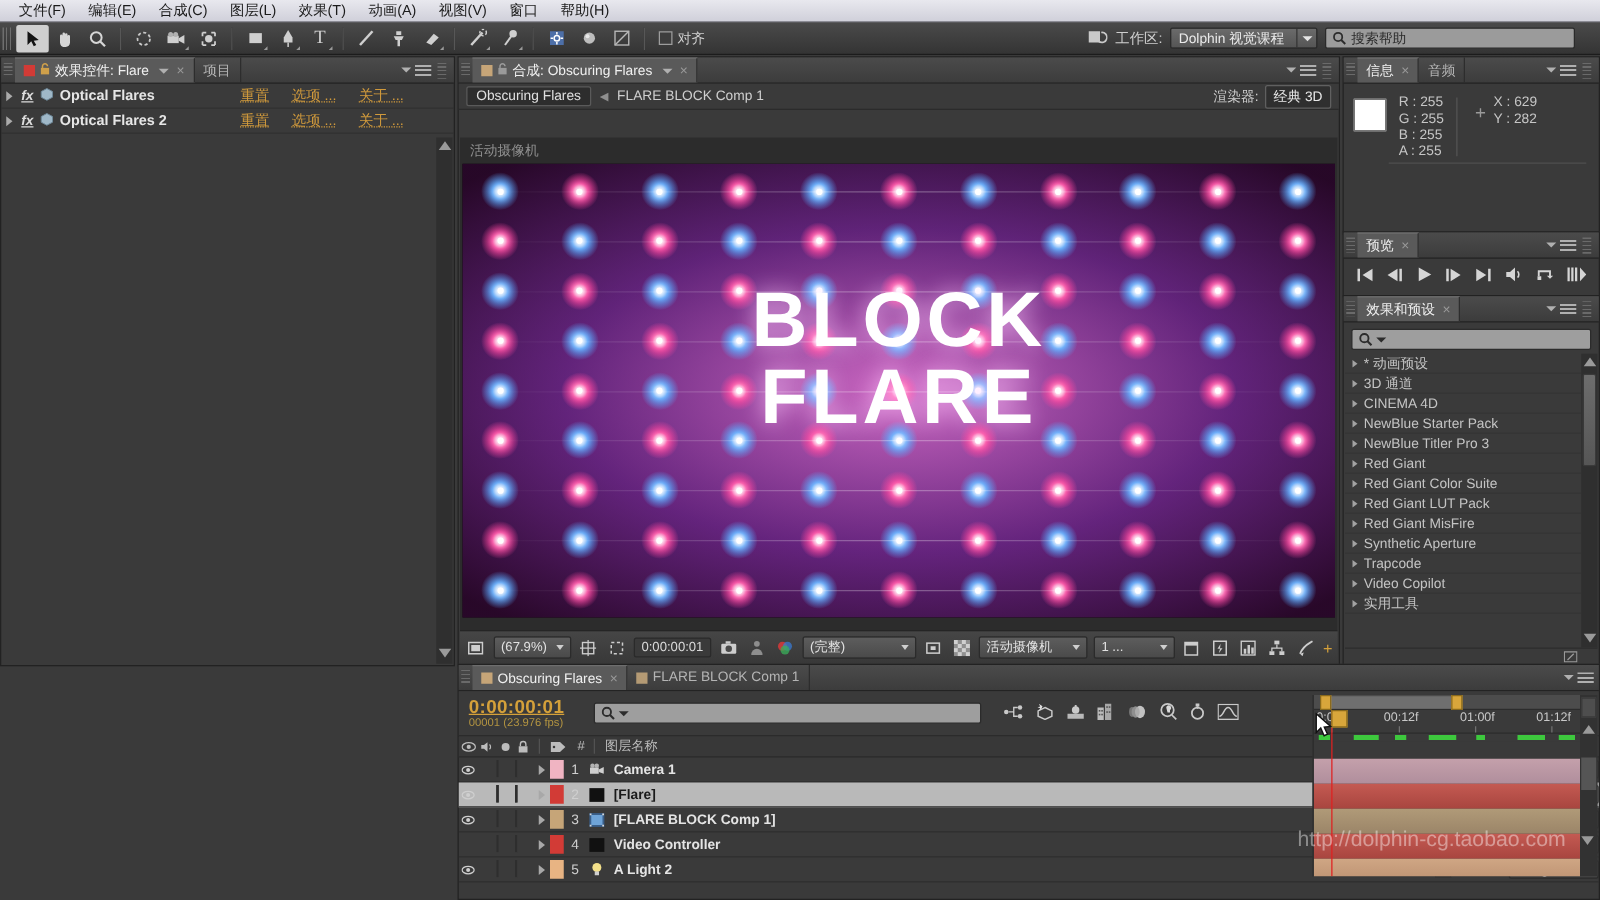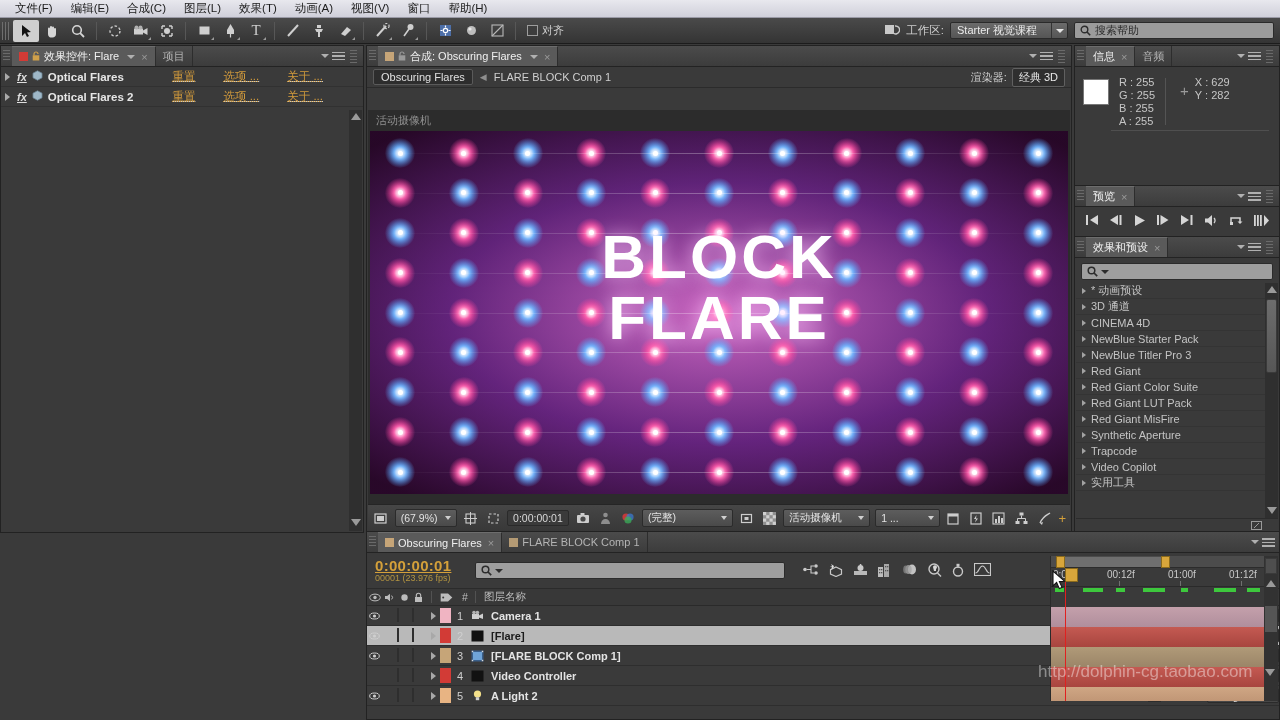--- a/index.html
+++ b/index.html
@@ -31,21 +31,21 @@
   .grip{ width:8px; height:18px; margin:0 3px 0 2px;
     background:repeating-linear-gradient(to right,#6e6e6e 0 1px,transparent 1px 3px);}
   .tbtn{ width:26px; height:22px; display:flex; align-items:center; justify-content:center;
     color:#d6d6d6; position:relative; }
   .tbtn.sel{ background:#cfcfcf; border-radius:2px; color:#141414; }
   .tsep{ width:1px; height:18px; background:#232323; border-right:1px solid #575757; margin:0 5px; }
   .tbtn .corner{ position:absolute; right:3px; bottom:2px; width:0;height:0;
     border-left:3px solid transparent; border-bottom:3px solid #9a9a9a; }
   .align-box{ display:flex; align-items:center; gap:4px; margin-left:6px; color:#d0d0d0;}
   .align-sq{ width:11px;height:11px;border:1px solid #9d9d9d; background:#3d3d3d;}
-  .ws-wrap{ margin-left:auto; display:flex; align-items:center; gap:6px; padding-right:6px;}
+  .ws-wrap{ margin-left:auto; display:flex; align-items:center; gap:6px; padding-right:20px;}
   .ws-label{ color:#cfcfcf; font-size:11.5px; }
   .ws-drop{ width:118px; height:17px; background:linear-gradient(#6b6b6b,#555);
     border:1px solid #2a2a2a; border-radius:2px; display:flex; align-items:center;
     padding-left:6px; color:#eaeaea; font-size:11px; position:relative;}
   .ws-drop .arrow{ position:absolute; right:0; top:0; bottom:0; width:16px;
     border-left:1px solid #343434; display:flex;align-items:center;justify-content:center;}
   .searchhelp{ width:200px; height:17px; background:#9b9b9b; border:1px solid #2a2a2a;
     border-radius:2px; display:flex; align-items:center; gap:4px; padding-left:5px; color:#2c2c2c;}
 
   
@@ -69,21 +69,21 @@
   #effects-panel{ left:0; top:45px; width:364px; height:488px; }
   .ec-crumb{ height:19px; background:#3a3a3a; border-bottom:1px solid #2a2a2a;
     display:flex; align-items:center; padding-left:5px; color:#b0b0b0; font-size:11px;}
   .ec-row{ height:20px; display:flex; align-items:center; border-bottom:1px solid #313131;
     padding-left:4px; gap:5px; }
   .ec-row .tri{ width:0;height:0;border-top:4px solid transparent;border-bottom:4px solid transparent;
     border-left:5px solid #aaa; margin-right:2px;}
   .ec-fx{ font-style:italic; font-weight:bold; color:#ddd; font-size:11px;
     text-decoration:underline; }
   .ec-name{ font-weight:bold; color:#e6e6e6; font-size:11.5px; }
-  .ec-links{ margin-left:auto; display:flex; gap:28px; padding-right:40px;text-decoration:underline;}
+  .ec-links{ margin-left:auto; display:flex; gap:18px; padding-right:40px;}
   .ec-link{ color:#d19a3c; font-size:11.5px; text-decoration:underline dotted; white-space:nowrap;}
   .ec-scroll{ position:absolute; right:1px; top:64px; width:13px; bottom:1px; background:#2f2f2f;}
   .sc-arrow-up{ width:0;height:0;border-left:5px solid transparent;border-right:5px solid transparent;
     border-bottom:7px solid #9a9a9a; margin:3px auto;}
   .sc-arrow-dn{ width:0;height:0;border-left:5px solid transparent;border-right:5px solid transparent;
     border-top:7px solid #9a9a9a; margin:3px auto;}
 
   
   #comp-panel{ left:366px; top:45px; width:706px; height:488px; }
   .comp-bread{ height:21px; background:#3a3a3a; border-bottom:1px solid #2b2b2b;
@@ -357,21 +357,21 @@
 
     <div class="ws-wrap">
       <span>
         <svg width="16" height="13" viewBox="0 0 16 13">
             <rect x="1" y="2" width="9" height="9" fill="#c9c9c9"></rect>
             <path d="M11 3 a4 4 0 11-2 7" fill="none" stroke="#c9c9c9" stroke-width="1.4"></path>
           </svg>
       </span>
       <span class="ws-label">工作区:</span>
       <div class="ws-drop">
-        <span>Starter 视觉课程</span>
+        <span>Dolphin 视觉课程</span>
         <span class="arrow">
             <span class="tri-d" style="border-top-color:#e5e5e5"></span>
           </span>
       </div>
       <div class="searchhelp">
         <svg width="11" height="11" viewBox="0 0 11 11">
             <circle cx="4.5" cy="4.5" r="3.3" fill="none" stroke="#2c2c2c" stroke-width="1.4"></circle>
             <line x1="7" y1="7" x2="10.2" y2="10.2" stroke="#2c2c2c" stroke-width="1.6"></line>
           </svg>
         <span>搜索帮助</span>

